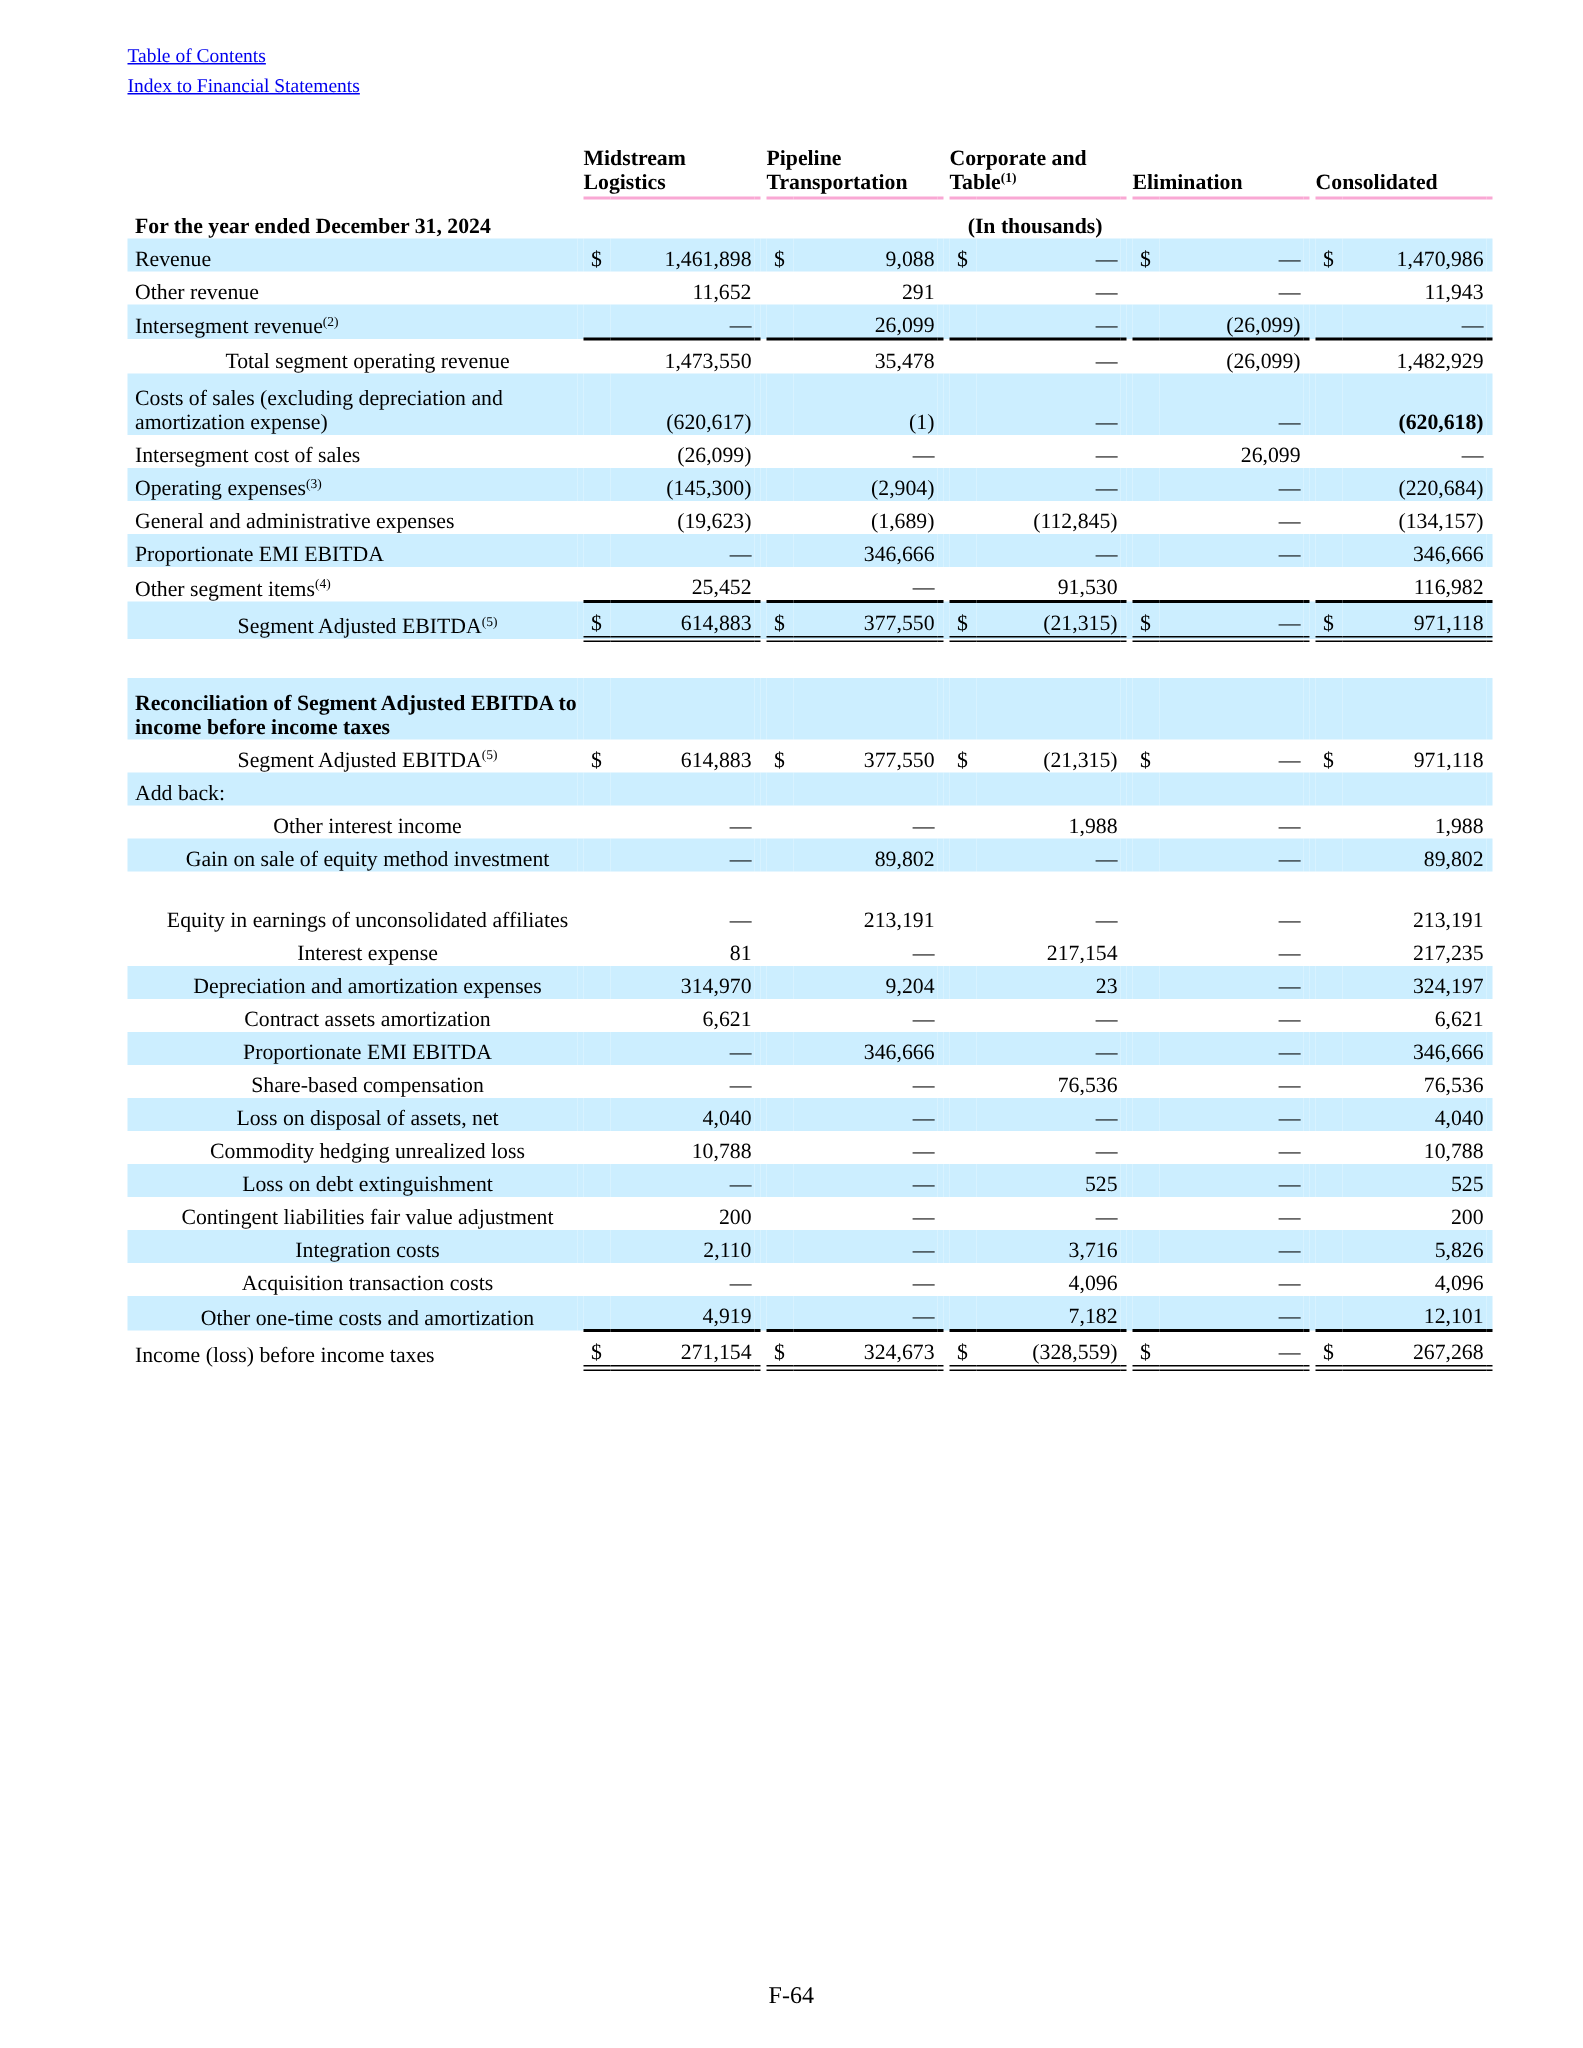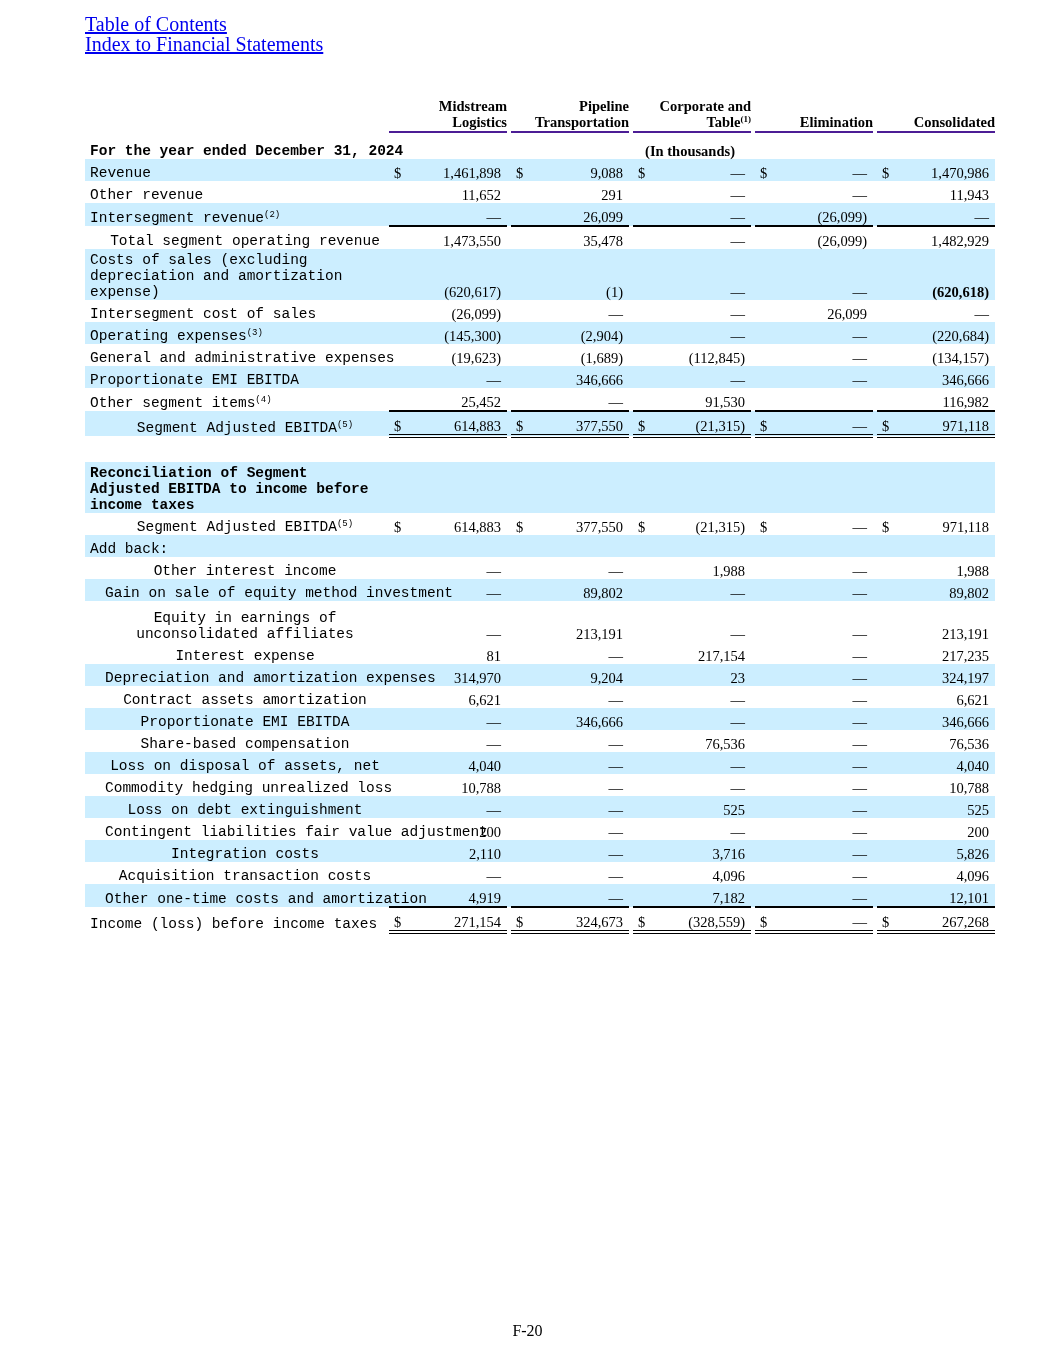--- a/index.html
+++ b/index.html
@@ -1,32 +1,32 @@
 <!DOCTYPE html>
 <html><head>
 <meta charset="utf-8">
 <style>
   html, body { margin: 0; padding: 0; background: #ffffff; }
   body { width: 1055px; height: 1365px; position: relative; font-family: "Liberation Serif", serif; color: #000; font-size: 14.5px; }
-  .nav { position: absolute; left: 85px; top: 14px; line-height: 20px; font-size: 20px; }
+  .nav { position: absolute; left: 85px; top: 27px; line-height: 20px; font-size: 13px; }
   .nav a { color: #0000ee; text-decoration: underline; display: block; }
   table.fin { position: absolute; left: 85px; top: 96px; width: 885px; border-collapse: collapse; table-layout: fixed; }
   table.fin td { padding: 0; height: 22px; vertical-align: bottom; white-space: nowrap; line-height: 16px; }
   col.lbl { width: 300px; }
   col.gap { width: 4px; }
   col.cur { width: 18px; }
   col.num { width: 96px; }
   col.pad { width: 4px; }
   tr.shade td.c { background: #cceeff; }
-  td.label { padding-left: 5px !important; font-family: Liberation Mono, monospace; }
+  td.label { padding-left: 5px !important; }
   td.label.ind { padding-left: 20px !important; text-align: center; }
   td.wrap { white-space: normal !important; line-height: 16px; padding-top: 3px !important; }
   td.num { text-align: right; padding-right: 2px !important; }
   td.cur { text-align: left; padding-left: 5px !important; }
-  td.hdr { text-align: right; font-weight: bold; line-height: 16px; border-bottom: 2px solid #4c1d95; vertical-align: bottom; padding-bottom: 1px !important; height: 34px !important; }
+  td.hdr { text-align: left; font-weight: bold; line-height: 16px; border-bottom: 2px solid #f9a8d4; vertical-align: bottom; padding-bottom: 1px !important; height: 34px !important; }
   .bold { font-weight: bold; }
   sup { font-size: 9px; line-height: 0; vertical-align: 5px; }
   td.tl { border-top: 2px solid #000; }
   td.dbl { border-bottom: 4px double #000; }
   tr.spacer td { height: 24px; }
   tr.thou td { height: 26px; }
   .footer { position: absolute; top: 1322px; left: 0; width: 1055px; text-align: center; font-size: 16px; }
 </style>
 </head>
 <body>
@@ -783,13 +783,13 @@
         <td class="c num tl dbl"><span>—</span></td>
         <td class="c tl dbl"></td>
         <td class="c"></td>
         <td class="c cur tl dbl"><span>$</span></td>
         <td class="c num tl dbl"><span>267,268</span></td>
         <td class="c tl dbl"></td>
       </tr>
     </tbody>
 </table>
 
-<div class="footer">F-20</div>
+<div class="footer">F-64</div>
 
 </body></html>

